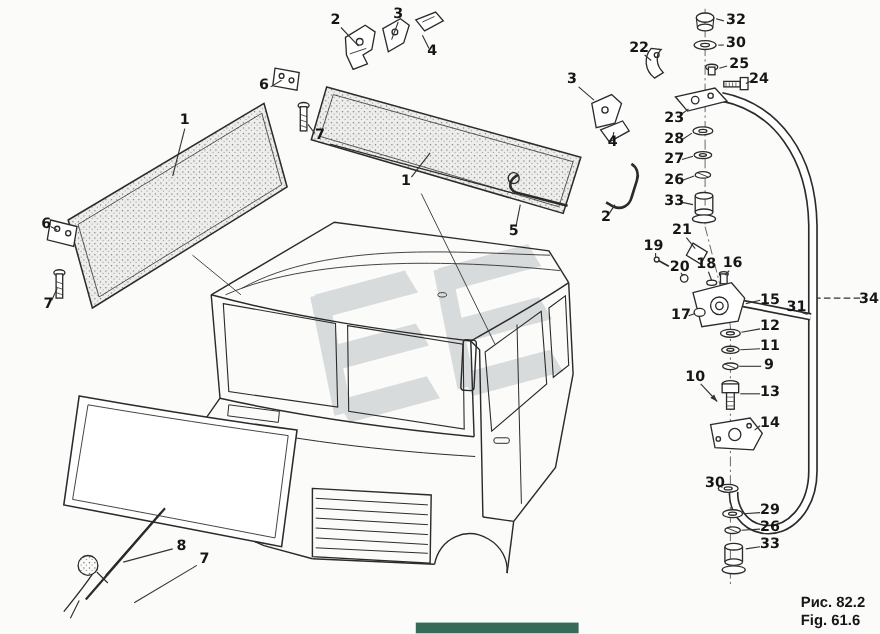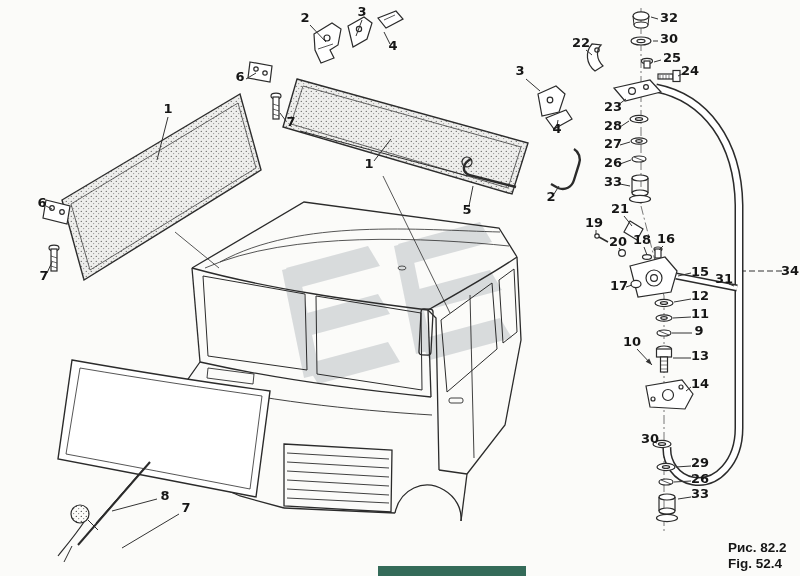--- a/index.html
+++ b/index.html
@@ -322,14 +322,14 @@
       <text x="700" y="467" class="part-num">29</text>
       <text x="700" y="483" class="part-num">26</text>
       <text x="700" y="498" class="part-num">33</text>
       <text x="165" y="500" class="part-num">8</text>
       <text x="186" y="512" class="part-num">7</text>
     </g>
 </svg>
 
 <div class="caption">
   <div>Рис. 82.2</div>
-  <div>Fig. 52.4</div>
+  <div>Fig. 61.6</div>
 </div>
 
 </body></html>

